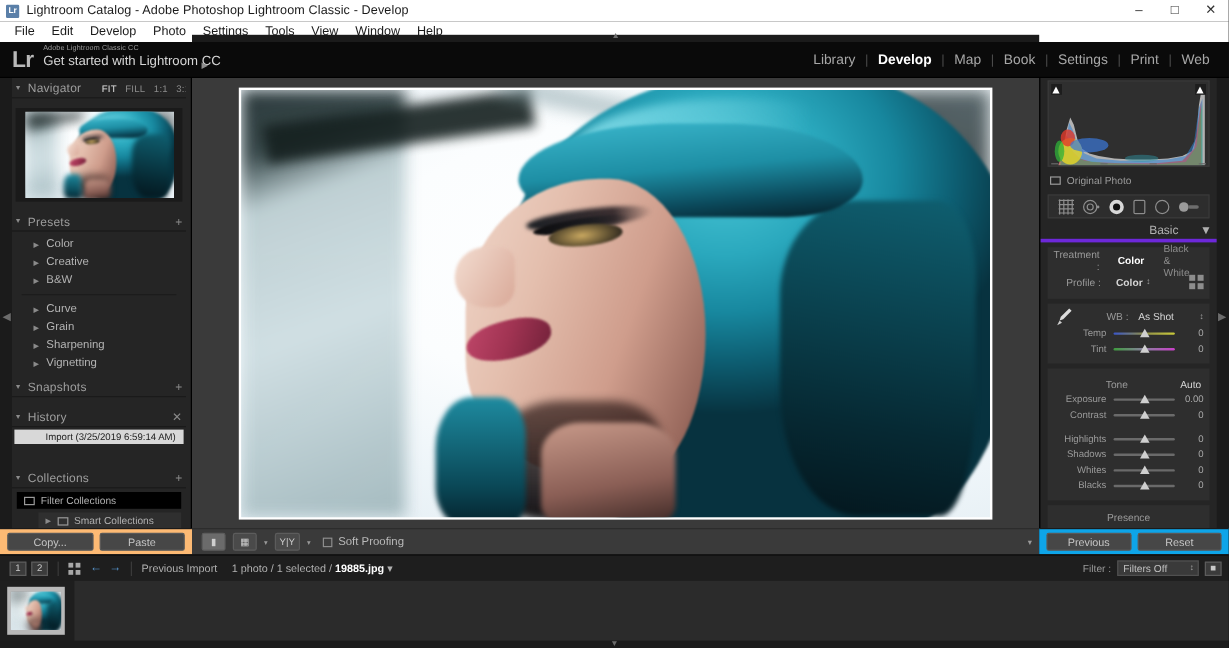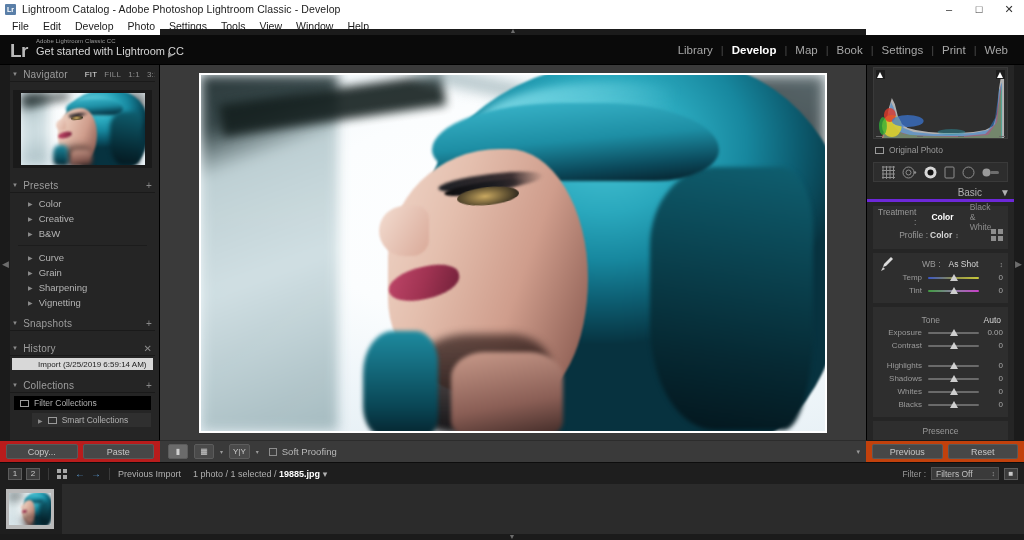--- a/index.html
+++ b/index.html
@@ -178,21 +178,21 @@
     border-bottom: 3px solid #6d28d9; margin-top: 3px;
   }
   .block { background: #2e2e2e; margin: 4px 6px 0 6px; padding: 4px 5px 6px 5px; }
 
   .treat-row { display: flex; align-items: center; font-size: 8.5px; color: #9a9a9a; height: 14px; }
   .treat-row .lbl { width: 52px; text-align: right; padding-right: 7px; }
   .treat-opt { font-size: 8.5px; color: #8c8c8c; padding: 0 8px; }
   .treat-opt.on { color: #ffffff; font-weight: bold; }
 
   .profile-row { display: flex; align-items: center; height: 16px; font-size: 8.5px; color: #9a9a9a; margin-top: 3px; }
-  .profile-row .lbl { width: 52px; text-align: right; padding-right: 2px; }
+  .profile-row .lbl { width: 52px; text-align: center; padding-right: 2px; }
   .profile-val { color: #d6d6d6; font-weight: bold; font-size: 8.5px; }
   .profile-step { color: #9a9a9a; font-size: 7px; margin-left: 3px; }
   .grid4 {
     margin-left: auto; display: grid; grid-template-columns: 5px 5px; grid-gap: 2px;
   }
   .grid4 i { width: 5px; height: 5px; background: #8d8d8d; display: block; }
 
   .wb-row { display: flex; align-items: center; height: 14px; font-size: 8.5px; color: #9a9a9a; }
   .eyedrop { width: 18px; display: flex; justify-content: center; color: #cfcfcf; }
   .wb-lbl { flex: 1; text-align: right; padding-right: 8px; }
@@ -212,30 +212,30 @@
   .sl-val { width: 24px; text-align: right; font-size: 8px; color: #a8a8a8; }
 
   .tone-hdr { display: flex; align-items: center; height: 13px; font-size: 8.5px; color: #9a9a9a; margin-top: 2px; }
   .tone-hdr .c { flex: 1; text-align: center; }
   .tone-hdr .auto { color: #d6d6d6; font-size: 8.5px; padding-right: 2px; }
   .grp-title { text-align: center; font-size: 8.5px; color: #9a9a9a; height: 13px; line-height: 13px; }
 
   
   .bb-left {
     position: absolute; left: 0; bottom: 78px; width: 160px; height: 22px;
-    background: #b91c1c; border-top: 1px solid #1a1a1a;
+    background: #fdba74; border-top: 1px solid #1a1a1a;
     display: flex; align-items: center; gap: 5px; padding: 0 6px;
   }
   .lrg-btn {
     flex: 1; height: 15px; background: #474747; border: 1px solid #595959; border-radius: 2px;
     color: #c6c6c6; font-size: 9px; display: flex; align-items: center; justify-content: center;
   }
   .bb-right {
     position: absolute; right: 0; bottom: 78px; width: 158px; height: 22px;
-    background: #c2410c; border-top: 1px solid #1a1a1a;
+    background: #0ea5e9; border-top: 1px solid #1a1a1a;
     display: flex; align-items: center; gap: 5px; padding: 0 6px;
   }
 
   .filterbar {
     position: absolute; left: 0; right: 0; bottom: 56px; height: 22px;
     background: #1e1e1e; border-top: 1px solid #0d0d0d; display: flex; align-items: center;
   }
   .fb-grp { display: flex; align-items: center; gap: 4px; padding-left: 8px; }
   .fnum {
     width: 14px; height: 12px; border: 1px solid #5c5c5c; background: #3b3b3b;
@@ -500,21 +500,21 @@
         <span class="hdr-right">+</span>
       </div>
 
       <div class="panel-hdr" style="margin-top:10px">
         <span class="tri">▼</span>
         <span class="hdr-label">History</span>
         <span class="hdr-right">✕</span>
       </div>
       <div class="hist-row">Import (3/25/2019 6:59:14 AM)</div>
 
-      <div class="panel-hdr" style="margin-top:8px">
+      <div class="panel-hdr" style="margin-top:22px">
         <span class="tri">▼</span>
         <span class="hdr-label">Collections</span>
         <span class="hdr-right">+</span>
       </div>
       <div class="coll-row">
         <span class="sq-icon"></span>
         <span>Filter Collections</span>
       </div>
       <div class="coll-row sub">
         <span style="font-size:6px;color:#8a8a8a">▶</span>

